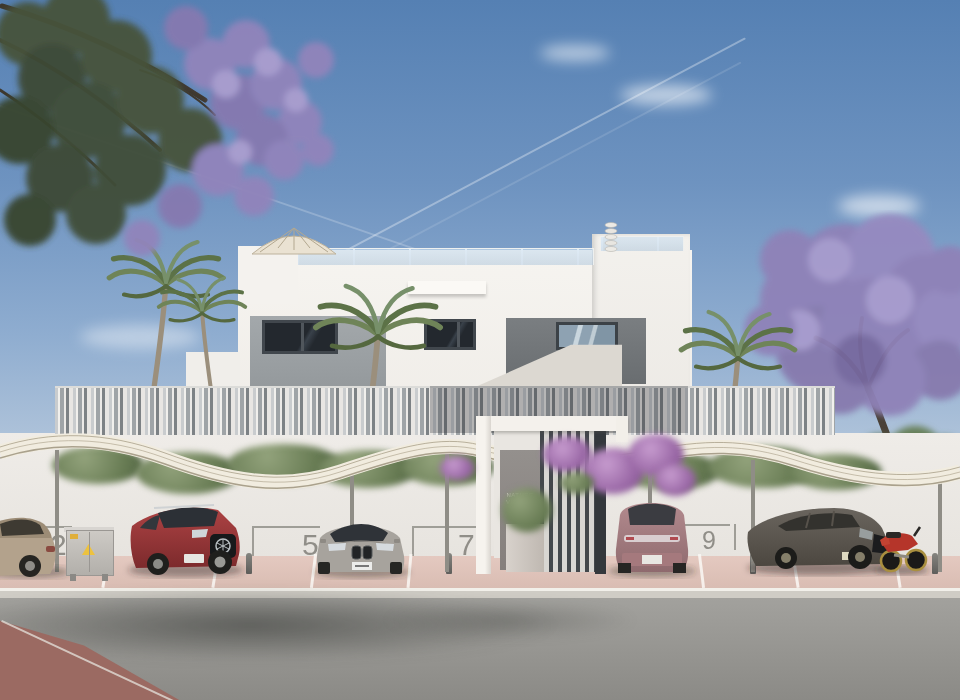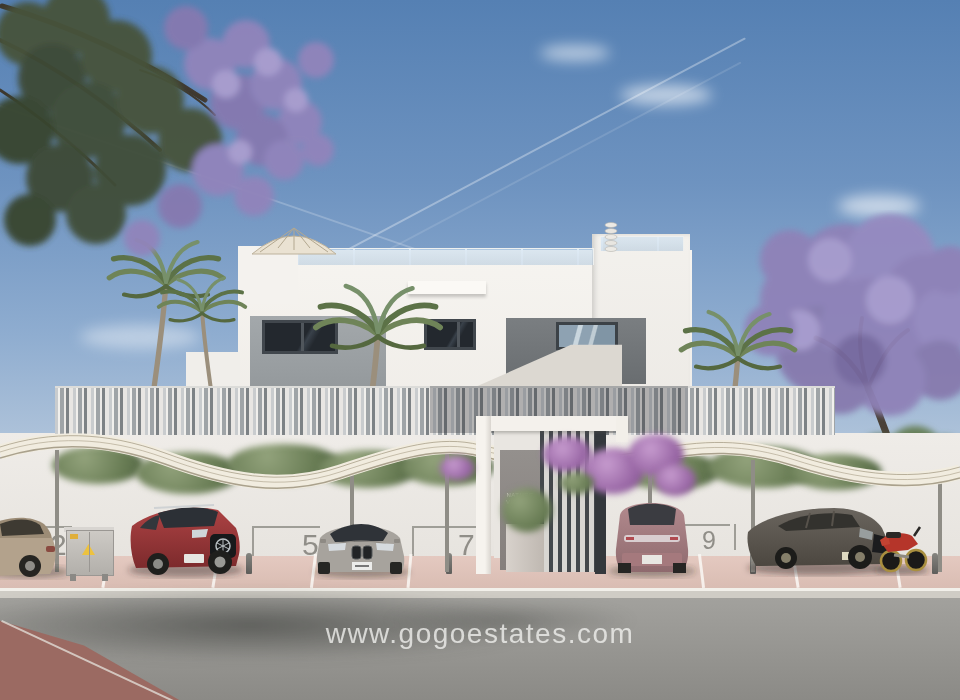--- a/index.html
+++ b/index.html
@@ -391,14 +391,13 @@
         <circle cx="180" cy="206" r="22" fill="#8679b0"></circle>
       <circle cx="142" cy="238" r="18" fill="#9184bb"></circle>
         <circle cx="318" cy="150" r="16" fill="#9184bb"></circle>
       <circle cx="226" cy="84" r="14" fill="#ab9ecf"></circle>
         <circle cx="268" cy="62" r="14" fill="#ab9ecf"></circle>
       <circle cx="296" cy="100" r="12" fill="#ab9ecf"></circle>
         <circle cx="240" cy="152" r="12" fill="#ab9ecf"></circle>
     </g>
   </svg>
 
-  <div id="watermark" class="abs" style="z-index:50">www.gogoestates.com</div>
 </div>
 
 </body></html>

